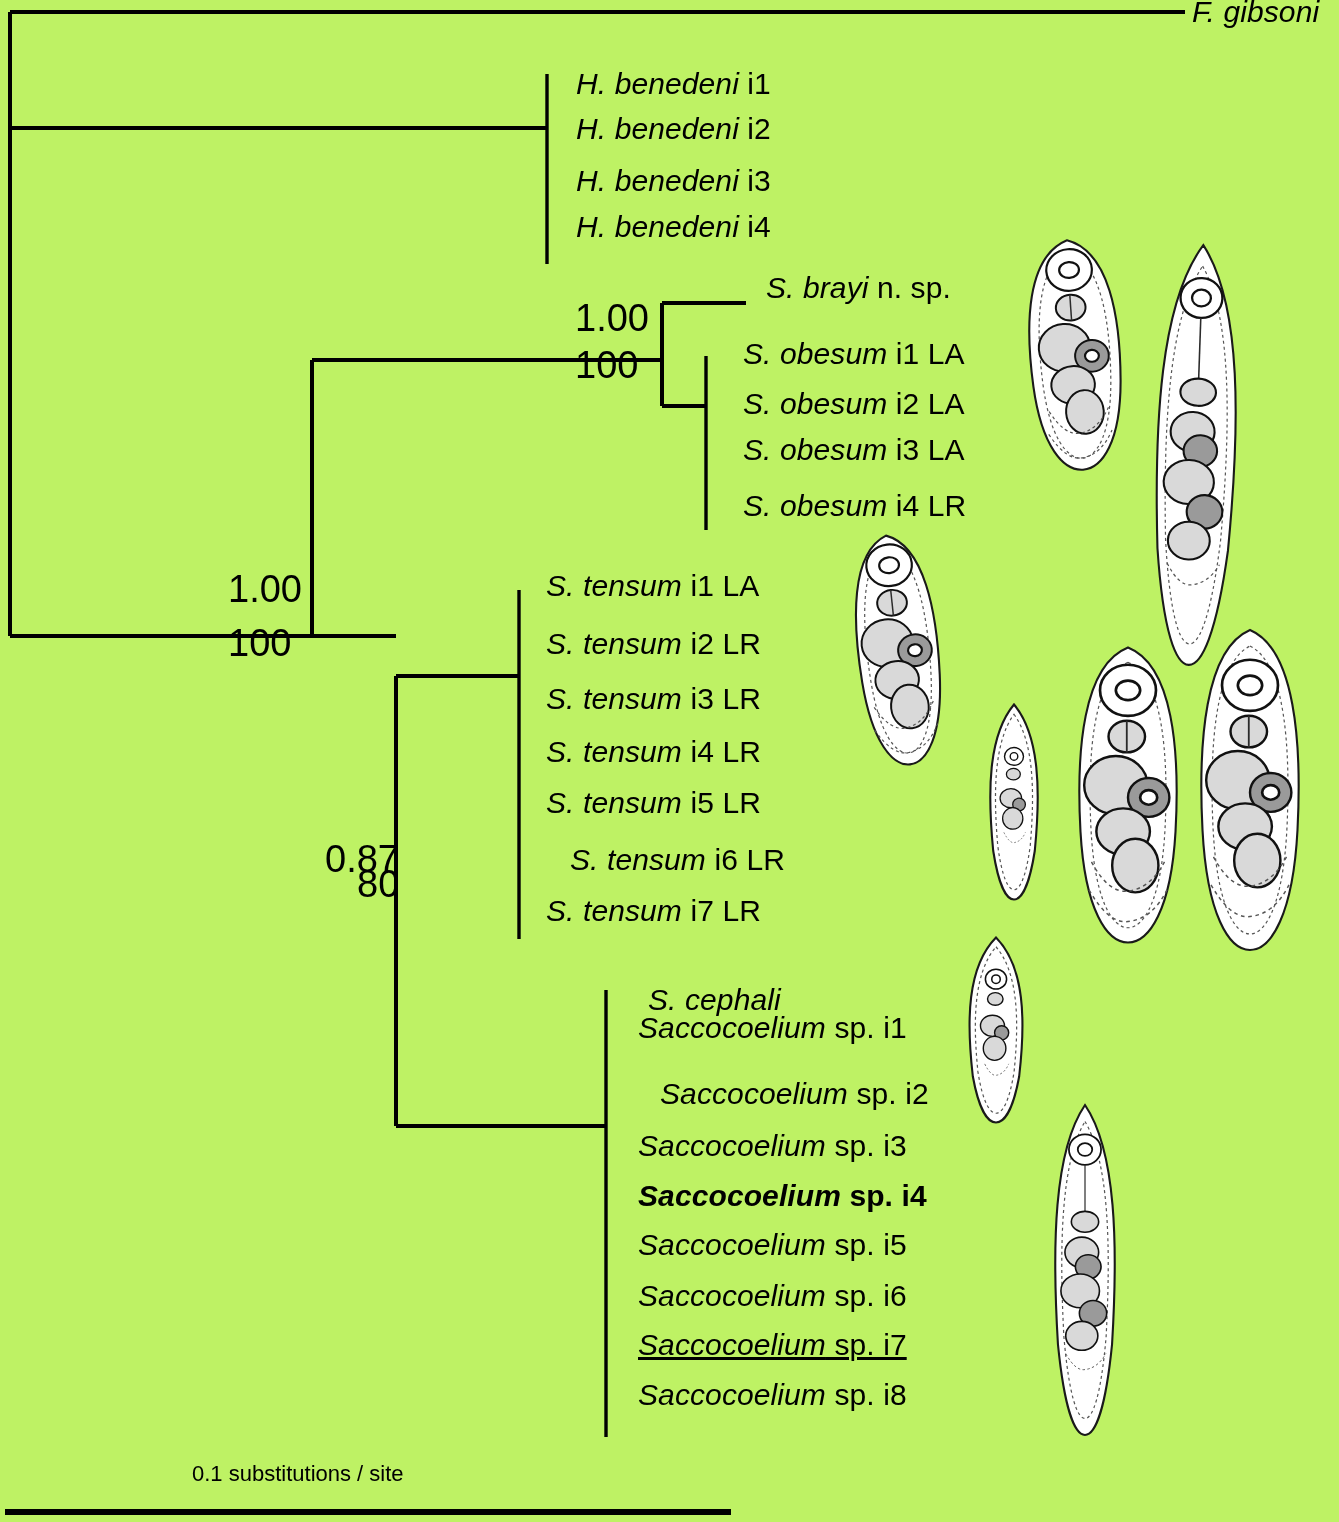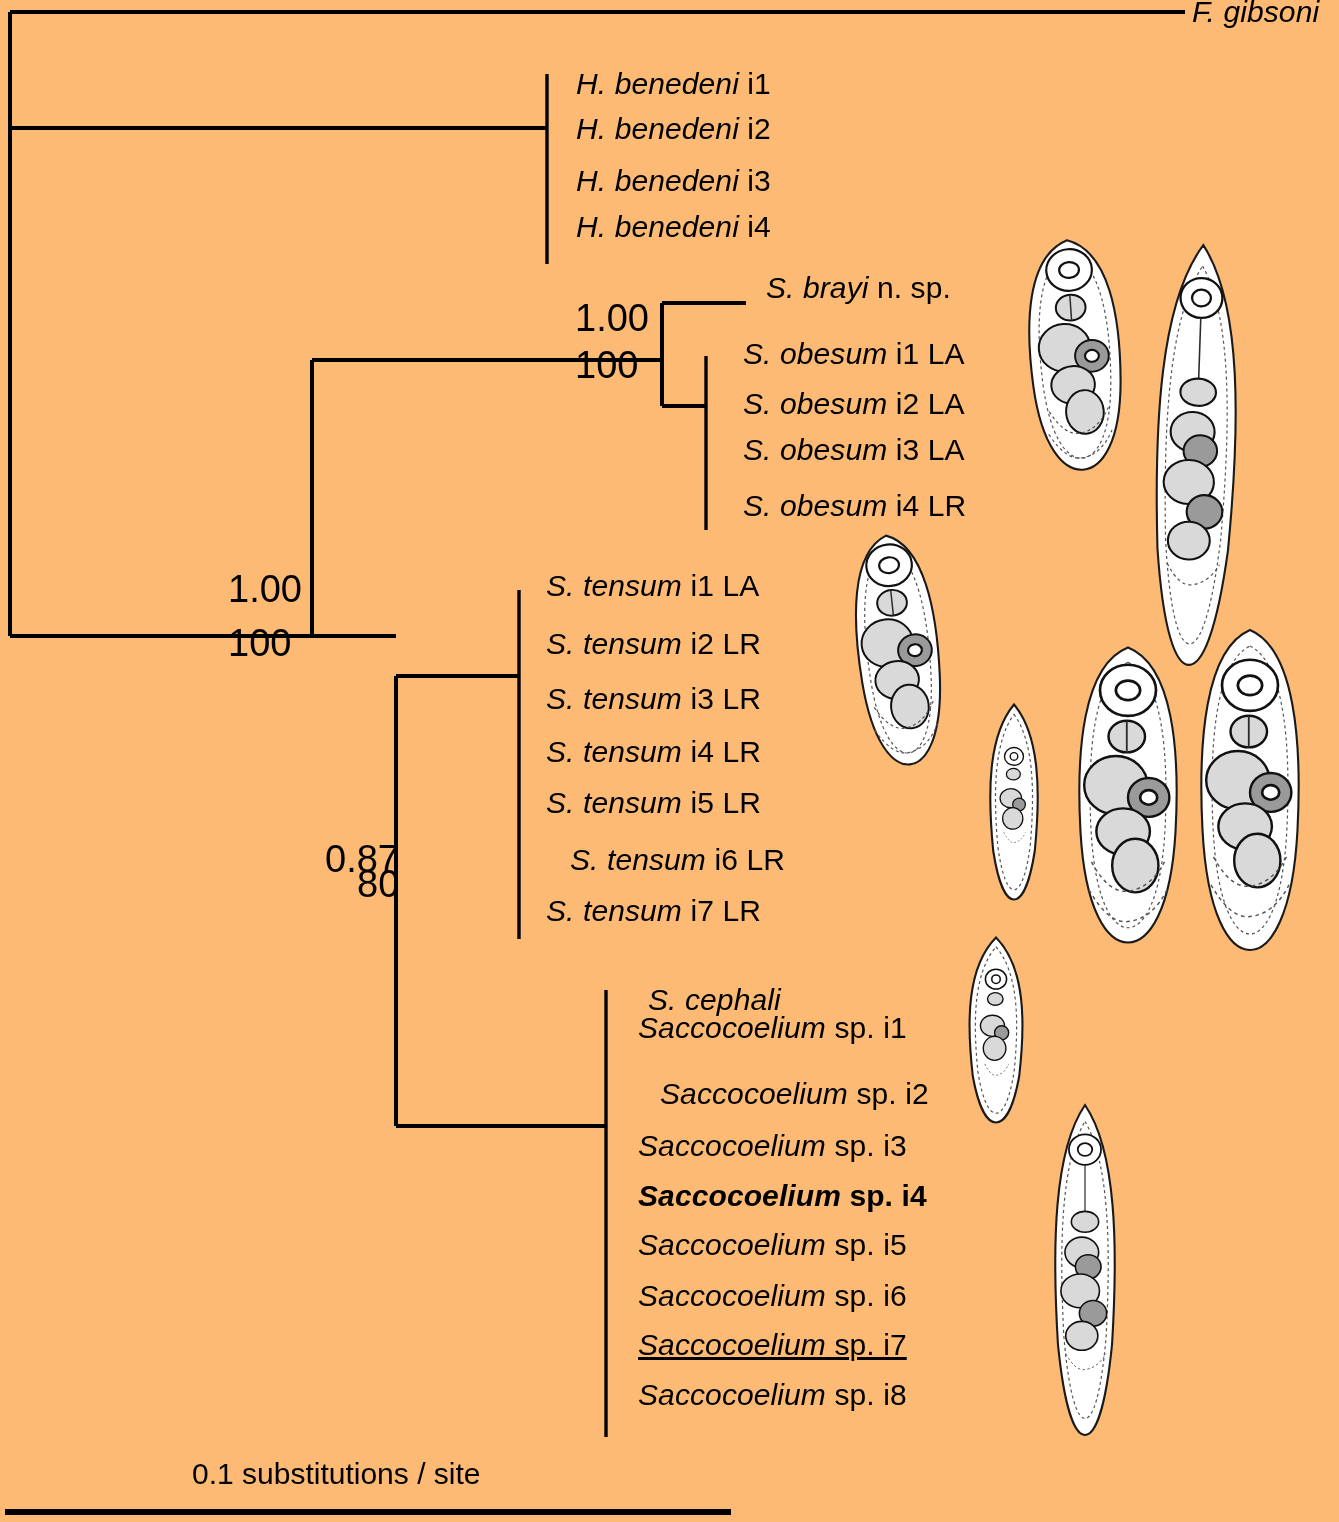--- a/index.html
+++ b/index.html
@@ -9,21 +9,21 @@
     background: #ffffff;
   }
   body {
     font-family: "Liberation Sans", sans-serif;
     color: #000000;
   }
   #figure {
     position: relative;
     width: 1339px;
     height: 1522px;
-    background: #fdba74;
+    background: #bef264;
     overflow: hidden;
   }
   #tree-svg, #drawings-svg {
     position: absolute;
     left: 0;
     top: 0;
     width: 1339px;
     height: 1522px;
   }
   #label-layer {
@@ -54,21 +54,21 @@
     font-family: "Liberation Sans", sans-serif;
     font-size: 38px;
     line-height: 30px;
     color: #000;
     font-style: normal;
   }
   .scale-text {
     position: absolute;
     white-space: nowrap;
     font-family: "Liberation Sans", sans-serif;
-    font-size: 30px;
+    font-size: 22px;
     line-height: 30px;
     color: #000;
   }
   .branch {
     stroke: #000000;
     stroke-width: 4;
     stroke-linecap: butt;
     fill: none;
   }
   .branch.thin {

